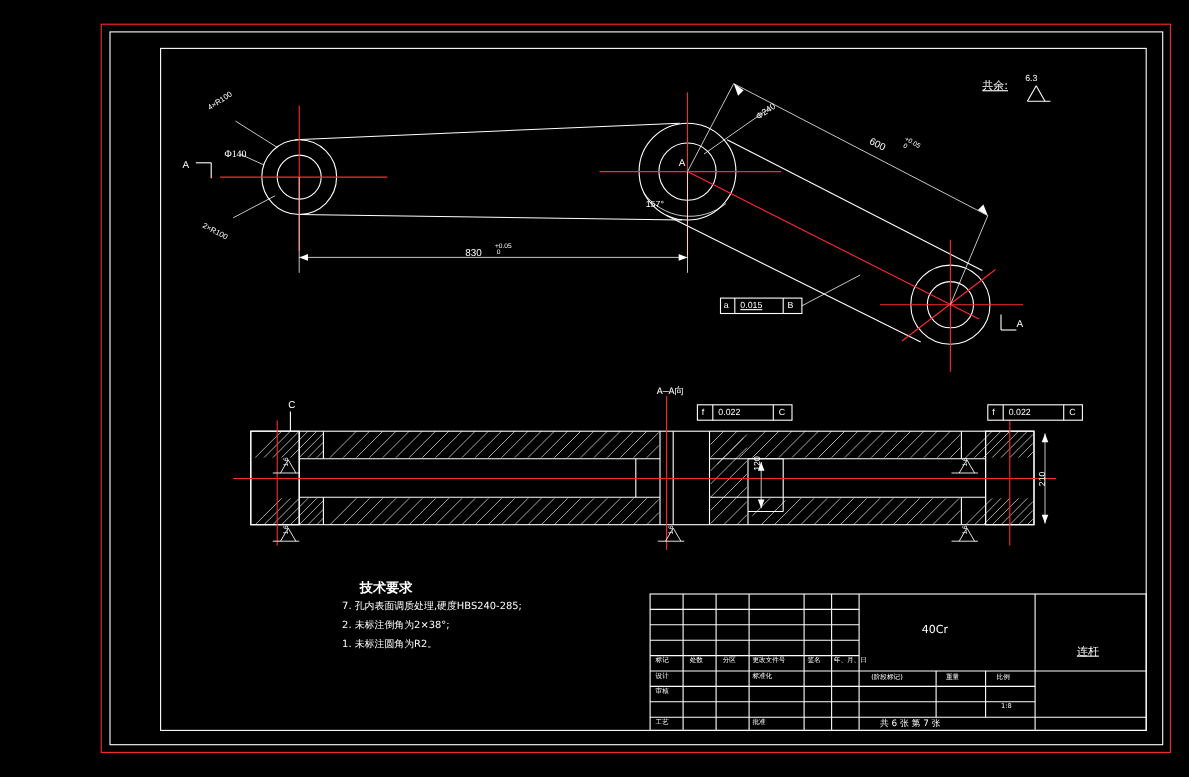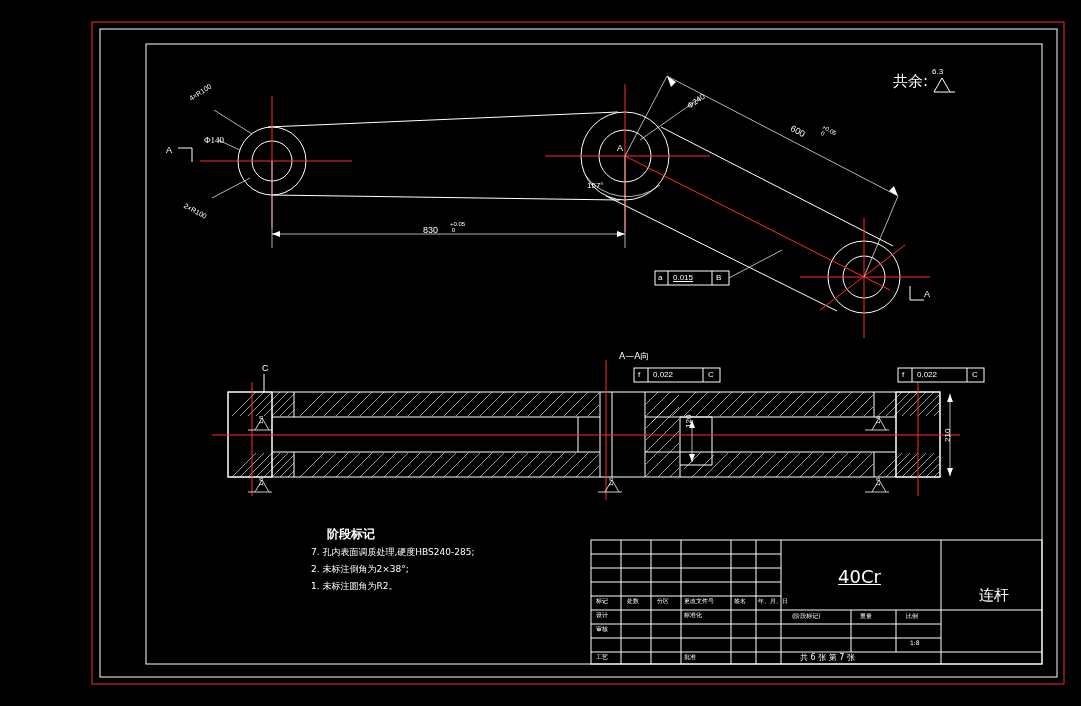--- a/index.html
+++ b/index.html
@@ -30,23 +30,23 @@
     color: #ffffff;
     font-family: "Liberation Sans", sans-serif;
     font-size: 8px;
     line-height: 1;
     white-space: nowrap;
     letter-spacing: 0px;
   }
   .lbl.b { font-weight: bold; }
   .lbl.s7 { font-size: 7px; }
   .lbl.s9 { font-size: 9px; }
-  .lbl.s10 { font-size: 15px; }
+  .lbl.s10 { font-size: 10px; text-decoration: underline; }
   .lbl.s12 { font-size: 12px; }
-  .lbl.s14 { font-size: 18px; text-decoration: underline; }
+  .lbl.s14 { font-size: 10px; }
   .lbl.cn { font-family: "DejaVu Sans", sans-serif; }
   .tiny { font-size: 6px; }
 </style>
 </head>
 <body>
 
 <div id="stage">
 
   <svg width="1081" height="706">
 
@@ -362,40 +362,40 @@
   <div class="lbl s9" style="left:617px; top:144px;">A</div>
   <div class="lbl s9" style="left:924px; top:290px;">A</div>
 
   <div class="lbl s10 cn" style="left:893px; top:74px;">共余:</div>
   <div class="lbl s8" style="left:932px; top:68px;">6.3</div>
 
   <div class="lbl s8" style="left:658px; top:274px;">a</div>
   <div class="lbl s8" style="left:673px; top:274px;text-decoration:underline;">0.015</div>
   <div class="lbl s8" style="left:716px; top:274px;">B</div>
 
-  <div class="lbl s9 cn" style="left:619px; top:352px;">A—A向</div>
+  <div class="lbl s9 cn" style="left:597px; top:352px;font-family:Liberation Mono, monospace;">A—A向</div>
   <div class="lbl s9" style="left:262px; top:364px;">C</div>
   <div class="lbl s8" style="left:685px; top:428px; transform:rotate(-90deg); transform-origin:left top;">120</div>
   <div class="lbl s8" style="left:944px; top:442px; transform:rotate(-90deg); transform-origin:left top;">210</div>
 
   <div class="lbl tiny" style="left:258px; top:424px; transform:rotate(-90deg); transform-origin:left top;">1.6</div>
   <div class="lbl tiny" style="left:258px; top:486px; transform:rotate(-90deg); transform-origin:left top;">1.6</div>
   <div class="lbl tiny" style="left:608px; top:486px; transform:rotate(-90deg); transform-origin:left top;">1.6</div>
   <div class="lbl tiny" style="left:875px; top:424px; transform:rotate(-90deg); transform-origin:left top;">1.6</div>
   <div class="lbl tiny" style="left:875px; top:486px; transform:rotate(-90deg); transform-origin:left top;">1.6</div>
 
   <div class="lbl s8" style="left:638px; top:371px;">f</div>
   <div class="lbl s8" style="left:653px; top:371px;">0.022</div>
   <div class="lbl s8" style="left:708px; top:371px;">C</div>
 
   <div class="lbl s8" style="left:902px; top:371px;">f</div>
   <div class="lbl s8" style="left:917px; top:371px;">0.022</div>
   <div class="lbl s8" style="left:972px; top:371px;">C</div>
 
-  <div class="lbl s12 b cn" style="left:327px; top:528px;">阶段标记</div>
+  <div class="lbl s12 b cn" style="left:327px; top:528px;">技术要求</div>
   <div class="lbl s9 cn" style="left:311px; top:548px;">7. 孔内表面调质处理,硬度HBS240-285;</div>
   <div class="lbl s9 cn" style="left:311px; top:565px;">2. 未标注倒角为2×38°;</div>
   <div class="lbl s9 cn" style="left:311px; top:582px;">1. 未标注圆角为R2。</div>
 
   <div class="lbl s14 cn" style="left:838px; top:568px;">40Cr</div>
   <div class="lbl s10 cn" style="left:979px; top:588px;text-align:center;">连杆</div>
 
   <div class="lbl tiny cn" style="left:596px; top:598px;">标记</div>
   <div class="lbl tiny cn" style="left:627px; top:598px;">处数</div>
   <div class="lbl tiny cn" style="left:657px; top:598px;">分区</div>

